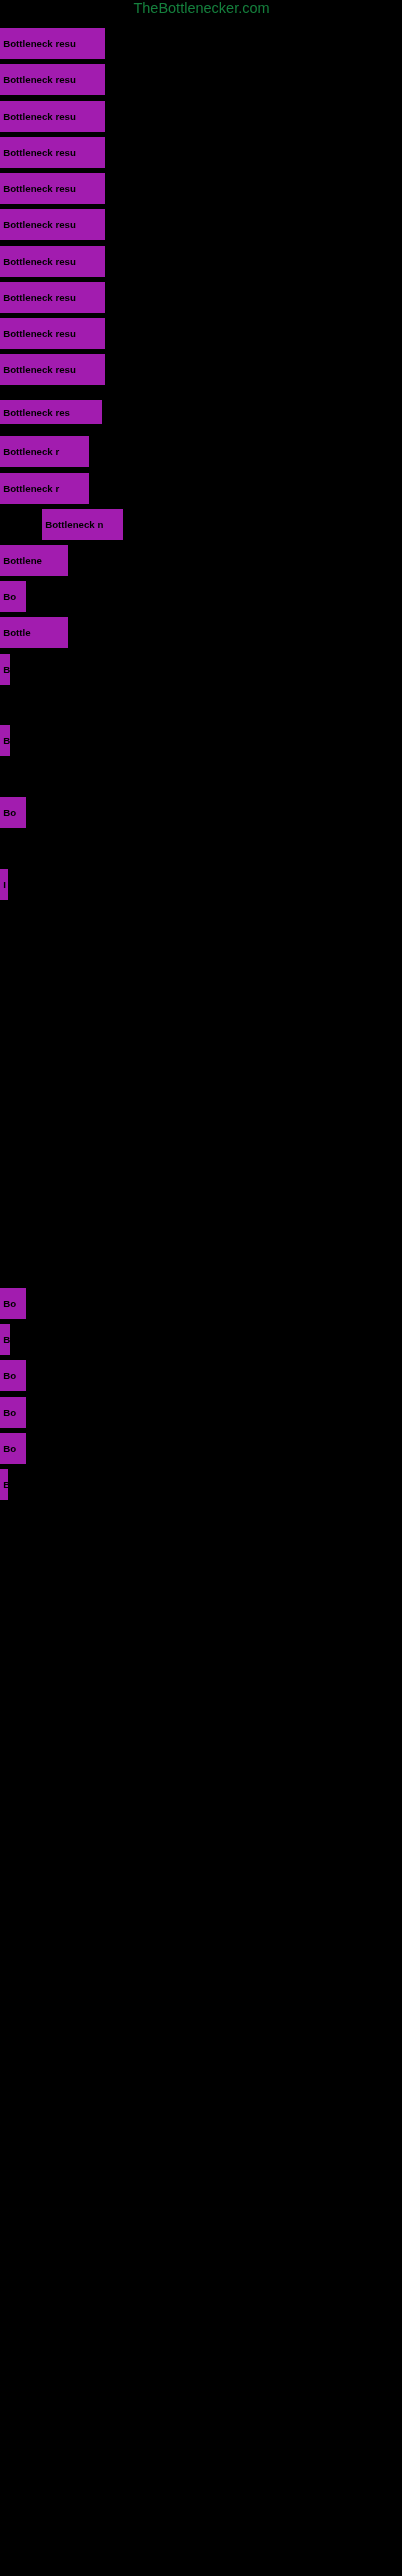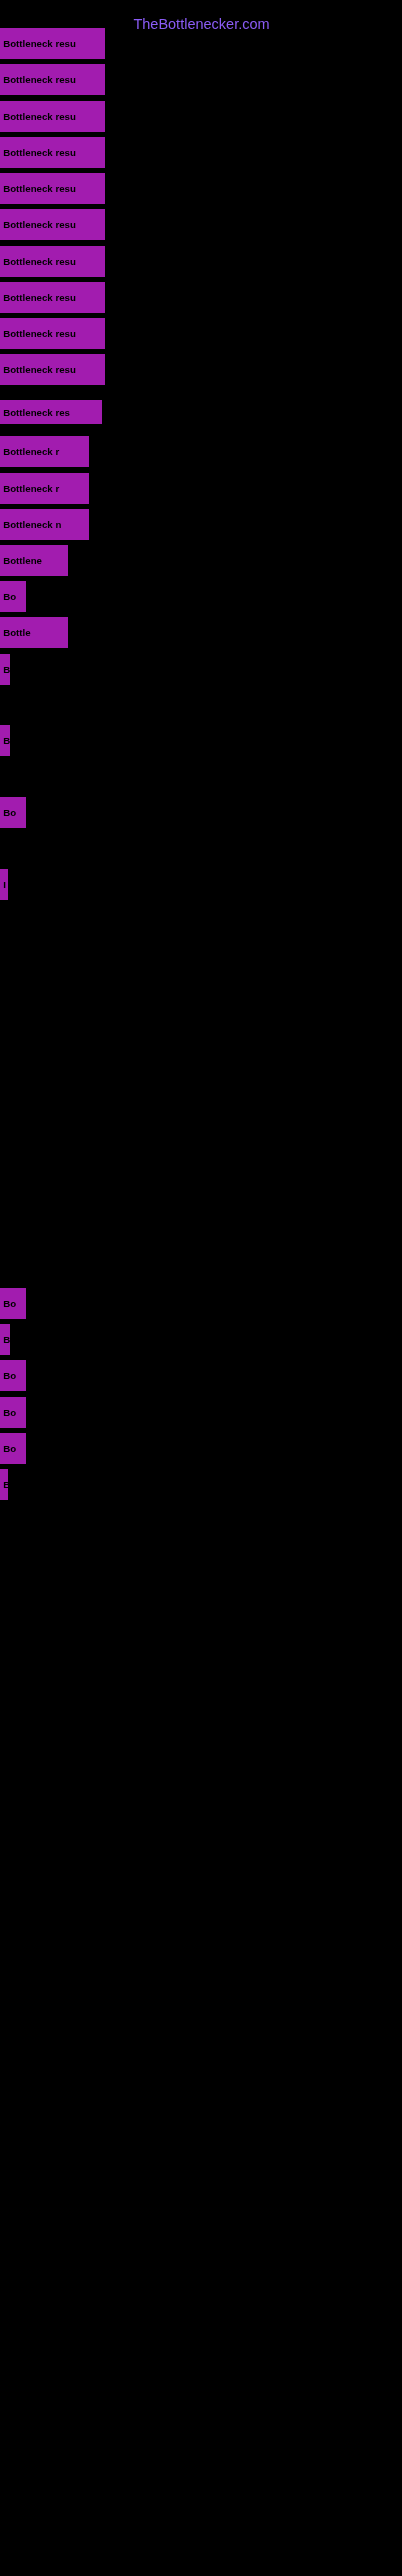--- a/index.html
+++ b/index.html
@@ -10,24 +10,24 @@
 
     body {
       background-color: #000000;
       width: 403px;
       min-height: 2576px;
       font-family: Arial, sans-serif;
       position: relative;
     }
 
     .site-title {
-      color: #8b5cf6;
+      color: #15803d;
       font-size: 14.5px;
       text-align: center;
-      padding: 16px 0;
+      padding: 0 0;
       position: absolute;
       top: 0;
       left: 0;
       right: 0;
     }
 
     .bottleneck-bar {
       position: absolute;
       left: 0;
       background-color: #a21caf;
@@ -52,21 +52,21 @@
 <div class="bottleneck-bar" style="top: 137px; width: 105px; height: 31px;">Bottleneck resu</div>
 <div class="bottleneck-bar" style="top: 173px; width: 105px; height: 31px;">Bottleneck resu</div>
 <div class="bottleneck-bar" style="top: 209px; width: 105px; height: 31px;">Bottleneck resu</div>
 <div class="bottleneck-bar" style="top: 246px; width: 105px; height: 31px;">Bottleneck resu</div>
 <div class="bottleneck-bar" style="top: 282px; width: 105px; height: 31px;">Bottleneck resu</div>
 <div class="bottleneck-bar" style="top: 318px; width: 105px; height: 31px;">Bottleneck resu</div>
 <div class="bottleneck-bar" style="top: 354px; width: 105px; height: 31px;">Bottleneck resu</div>
 <div class="bottleneck-bar" style="top: 400px; width: 102px; height: 24px;">Bottleneck res</div>
 <div class="bottleneck-bar" style="top: 436px; width: 89px; height: 31px;">Bottleneck r</div>
 <div class="bottleneck-bar" style="top: 473px; width: 89px; height: 31px;">Bottleneck r</div>
-<div class="bottleneck-bar" style="top: 509px; width: 89px; height: 31px;">Bottleneck n</div>
+<div class="bottleneck-bar" style="top: 509px; width: 81px; height: 31px; margin-left: 42px;">Bottleneck n</div>
 <div class="bottleneck-bar" style="top: 545px; width: 68px; height: 31px; text-align: center;">Bottlene</div>
 <div class="bottleneck-bar" style="top: 581px; width: 26px; height: 31px;">Bo</div>
 <div class="bottleneck-bar" style="top: 617px; width: 68px; height: 31px;">Bottle</div>
 <div class="bottleneck-bar" style="top: 654px; width: 9.7px; height: 31px;">B</div>
 <div class="bottleneck-bar" style="top: 725px; width: 9.7px; height: 31px;">B</div>
 <div class="bottleneck-bar" style="top: 797px; width: 26px; height: 31px;">Bo</div>
 <div class="bottleneck-bar" style="top: 869px; width: 8px; height: 31px;">I</div>
 <div class="bottleneck-bar" style="top: 1288px; width: 26px; height: 31px;">Bo</div>
 <div class="bottleneck-bar" style="top: 1324px; width: 9.7px; height: 31px;">B</div>
 <div class="bottleneck-bar" style="top: 1360px; width: 26px; height: 31px;">Bo</div>

